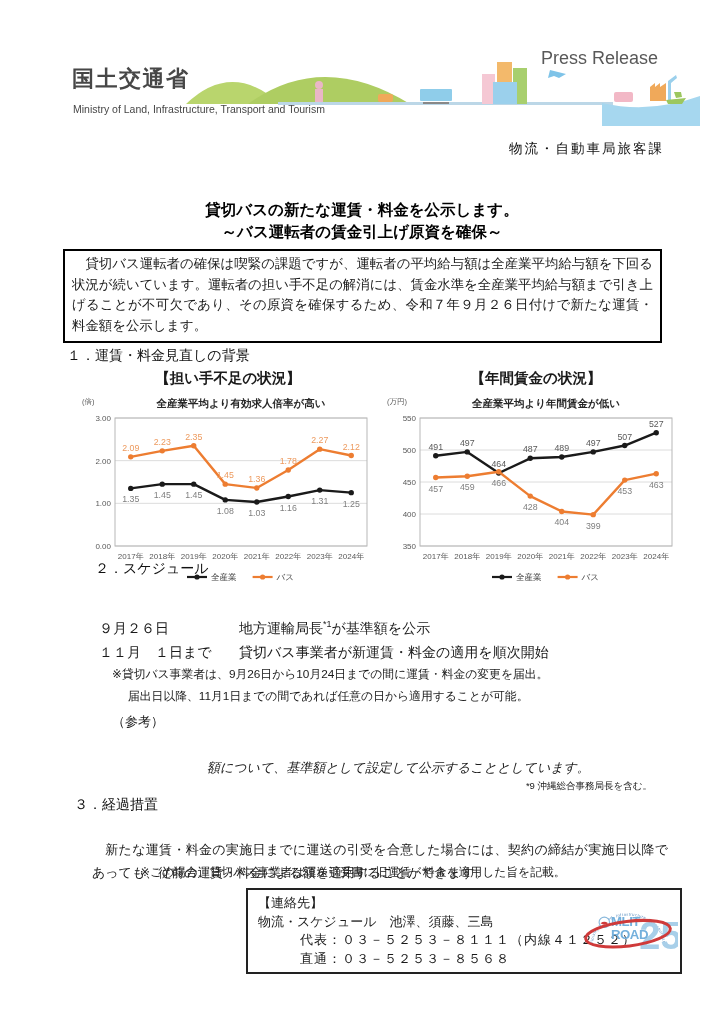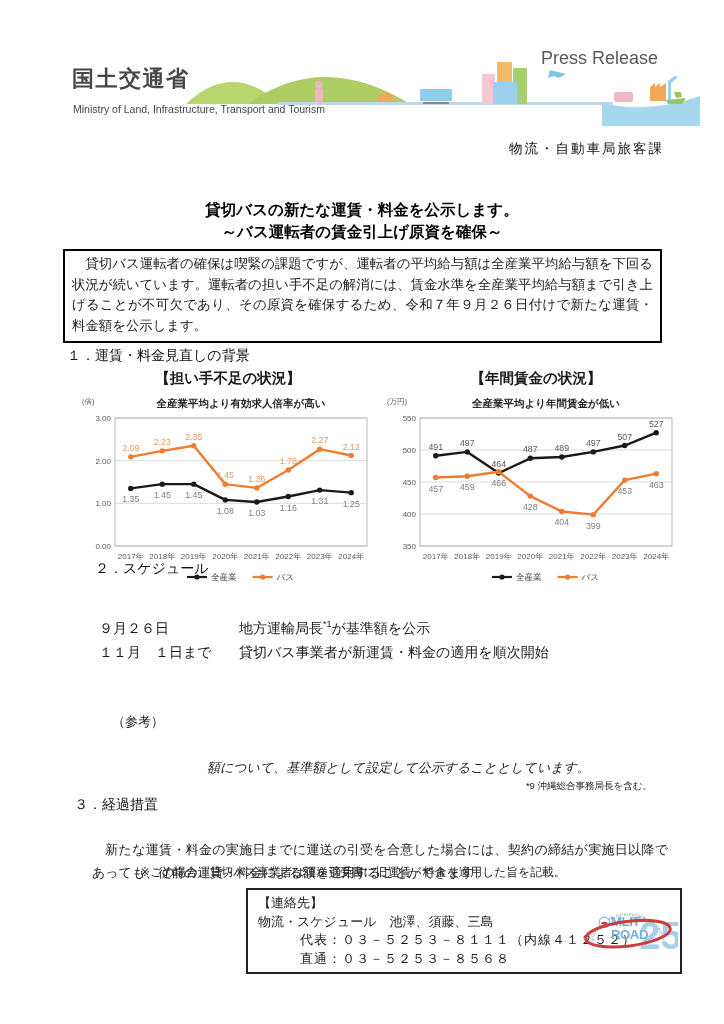--- a/index.html
+++ b/index.html
@@ -234,20 +234,22 @@
       <text x="197.6" y="188" font-size="8.5" fill="#404040" font-family="&quot;Liberation Sans&quot;,sans-serif">バス</text>
     </svg>
 
   <div class="sec-heading s2-heading">２．スケジュール</div>
   <div class="s2-row r1">
     <span class="s2-date">９月２６日</span><span><span>地方運輸局長</span><sup>*1</sup><span>が基準額を公示</span></span>
   </div>
   <div class="s2-row r2">
     <span class="s2-date">１１月　１日まで</span><span><span>貸切バス事業者が新運賃・料金の適用を順次開始</span><sup></sup><span></span></span>
   </div>
+  <div class="s2-note1">※貸切バス事業者は、9月26日から10月24日までの間に運賃・料金の変更を届出。</div>
+  <div class="s2-note2">届出日以降、11月1日までの間であれば任意の日から適用することが可能。</div>
   <div class="ref-label">（参考）</div>
   <div class="ref-line2">額について、基準額として設定して公示することとしています。</div>
   <div class="ref-footnote">*9 沖縄総合事務局長を含む。</div>
 
   <div class="sec-heading s3-heading">３．経過措置</div>
   <div class="s3-body">　新たな運賃・料金の実施日までに運送の引受を合意した場合には、契約の締結が実施日以降であっても、従前の運賃・料金による額を適用することができます。</div>
   <div class="s3-note">※この場合、貸切バス事業者は運送引受書に旧運賃・料金を適用した旨を記載。</div>
 
   <div class="contact-box">
     <div>【連絡先】</div>

